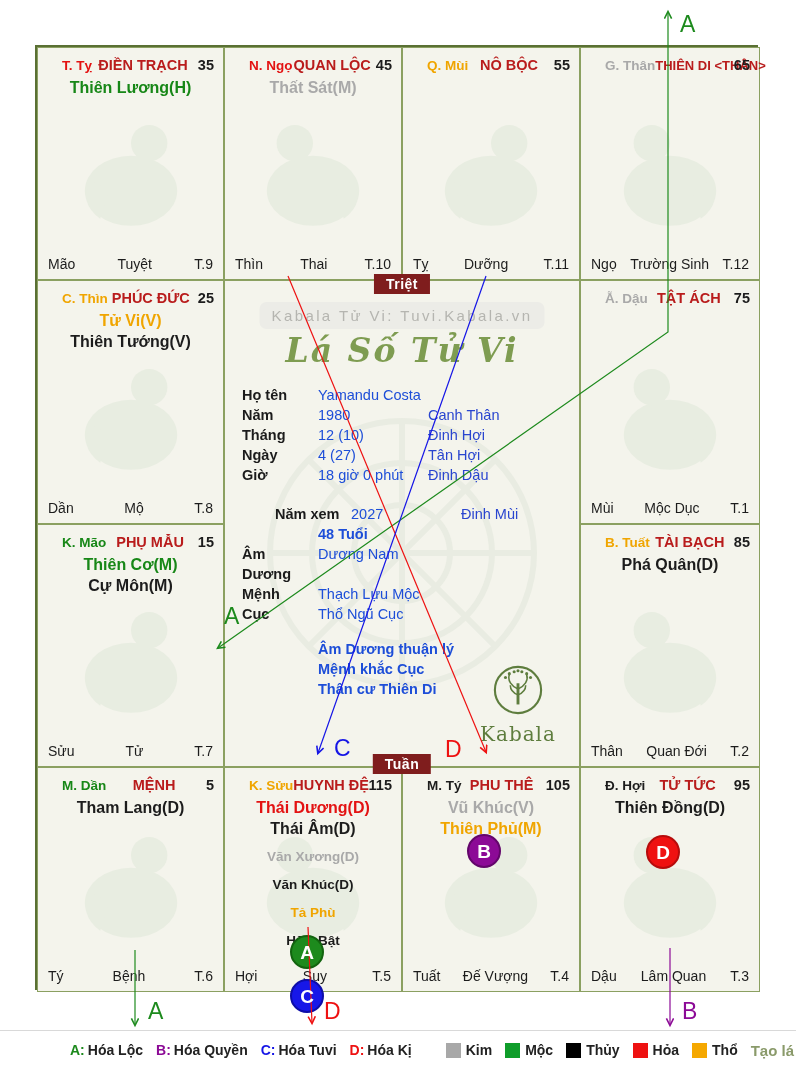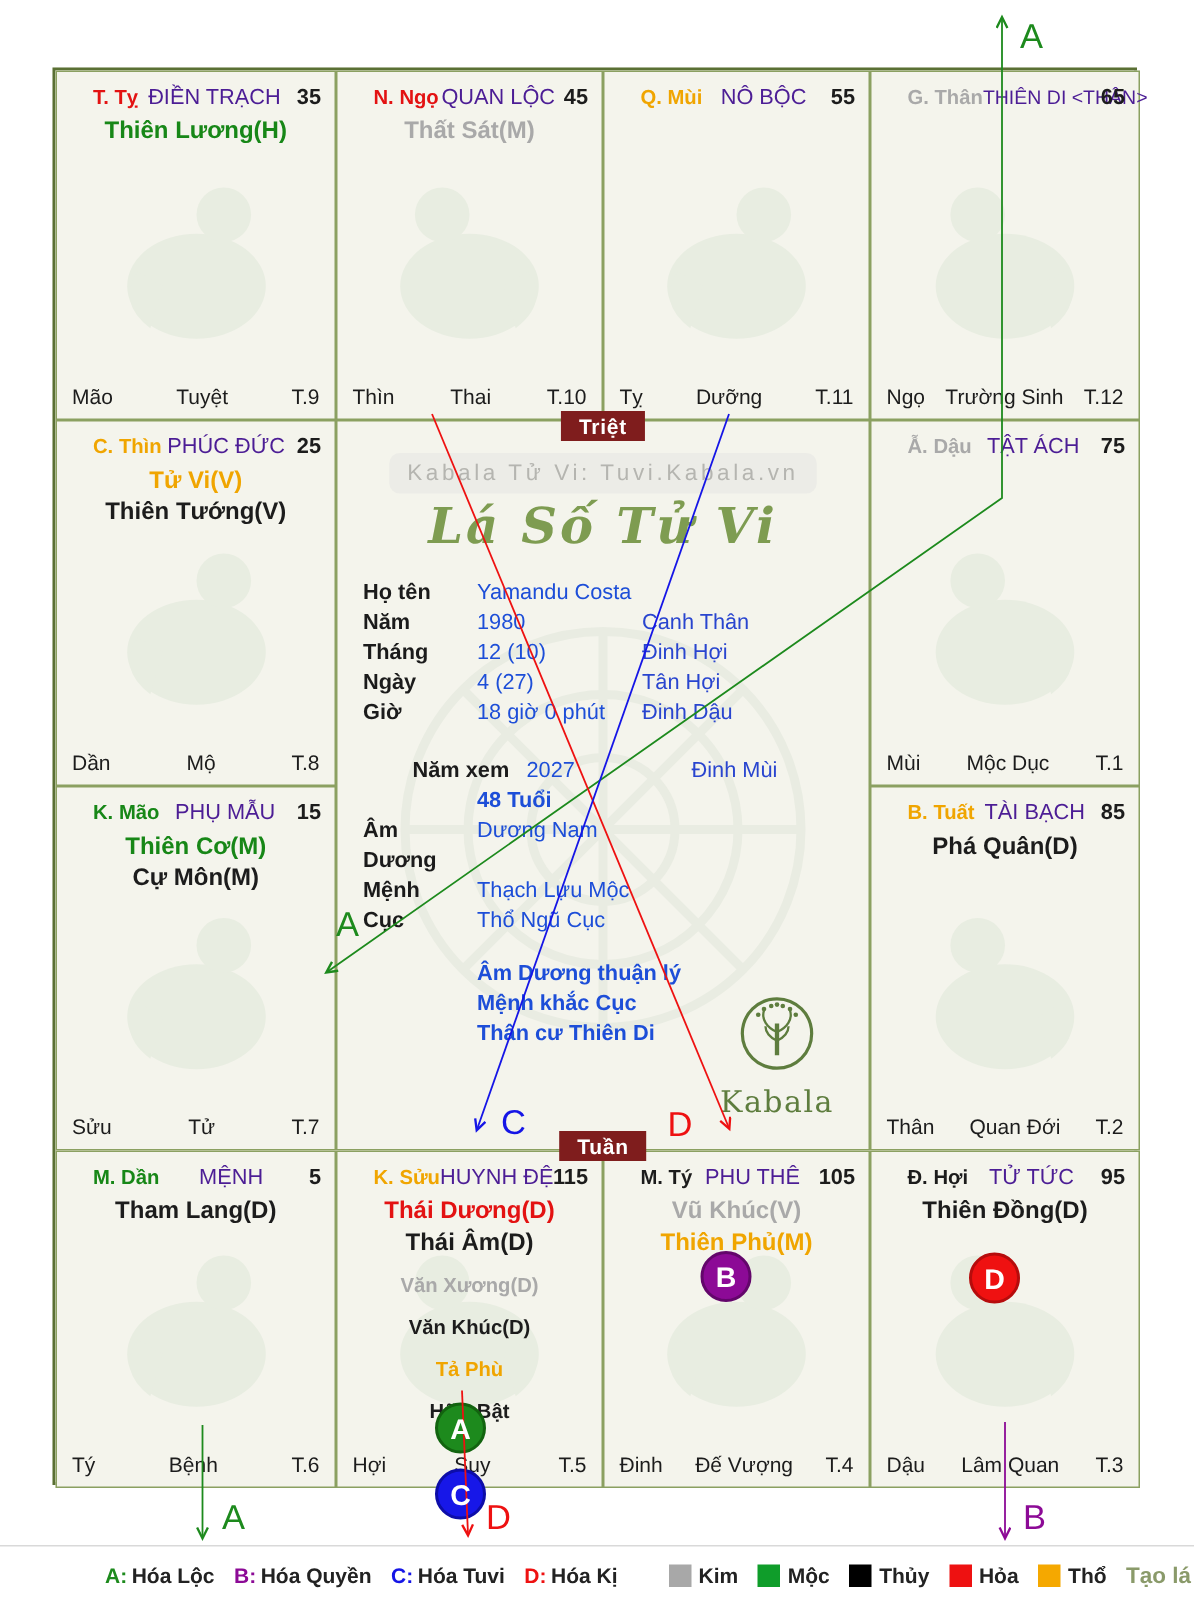--- a/index.html
+++ b/index.html
@@ -16,21 +16,21 @@
     border:2px solid #5a7034;background:#f4f4ec;box-sizing:border-box;
   }
   .cell{position:relative;border:1px solid #8ba061;background:#f4f4ec;box-sizing:border-box;overflow:visible;}
   .area-a{grid-area:a}.area-b{grid-area:b}.area-c{grid-area:c}.area-d{grid-area:d}
   .area-e{grid-area:e}.area-f{grid-area:f}.area-g{grid-area:g}.area-h{grid-area:h}
   .area-i{grid-area:i}.area-j{grid-area:j}.area-k{grid-area:k}.area-l{grid-area:l}
   #center-block{grid-area:m;position:relative;background:#f4f4ec;border:1px solid #8ba061;box-sizing:border-box;}
 
   .cell-head{display:flex;align-items:baseline;padding:9px 9px 0 24px;position:relative;z-index:2;}
   .stem{font-weight:bold;font-size:13.5px;white-space:nowrap;}
-  .house{flex:1 1 0;min-width:0;text-align:center;font-weight:normal;font-size:14.5px;white-space:nowrap;color:#4c1d95;}
+  .house{flex:1 1 0;min-width:0;text-align:center;font-weight:bold;font-size:14.5px;white-space:nowrap;color:#b91c1c;}
   .house.small{font-size:13px;}
   .num{font-weight:bold;font-size:14.5px;margin-left:4px;}
   .stars{position:relative;z-index:2;text-align:center;margin-top:4px;line-height:21px;}
   .star{font-weight:bold;font-size:16px;}
   .star.minor{font-size:13.5px;margin-top:7px;}
   .cell-foot{position:absolute;z-index:2;bottom:7px;left:10px;right:10px;display:flex;font-size:14px;color:#1c1c1c;}
   .cell-foot .stage{flex:1;text-align:center;}
   .c-red{color:#e31212}.c-green{color:#178717}.c-orange{color:#f0a500}
   .c-gray{color:#a9a9a9}.c-black{color:#1c1c1c}
   .ghost{position:absolute;left:50%;bottom:30px;transform:translateX(-50%);width:140px;height:150px;z-index:0;}
@@ -301,21 +301,21 @@
       <div class="stars">
         <div class="star c-gray">Vũ Khúc(V)</div>
         <div class="star c-orange">Thiên Phủ(M)</div>
       </div>
       <svg class="ghost" viewBox="0 0 100 100">
           <ellipse cx="50" cy="62" rx="33" ry="25"></ellipse>
           <circle cx="63" cy="28" r="13"></circle>
           <path d="M28 82 Q12 70 22 55 L34 62 Z"></path>
         </svg>
       <div class="cell-foot">
-          <span>Đinh</span>
+          <span>Tuất</span>
           <span class="stage">Đế Vượng</span>
           <span>T.4</span>
         </div>
     </div>
 
     <div class="cell area-l">
       <div class="cell-head">
           <span class="stem c-black">Đ. Hợi</span>
           <span class="house">TỬ TỨC</span>
           <span class="num">95</span>

